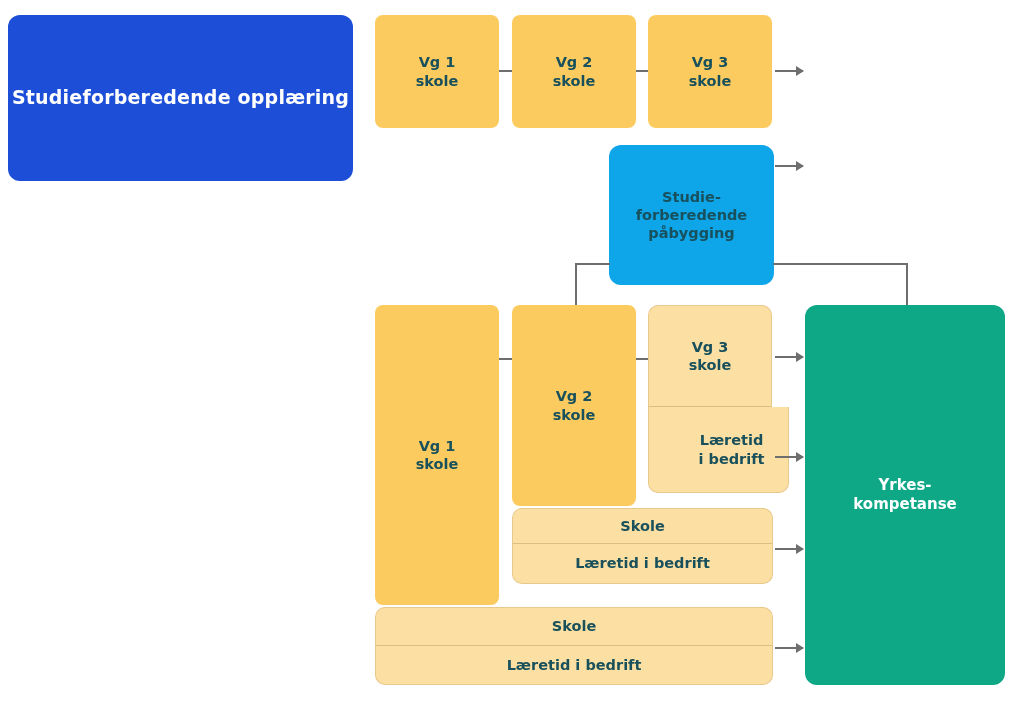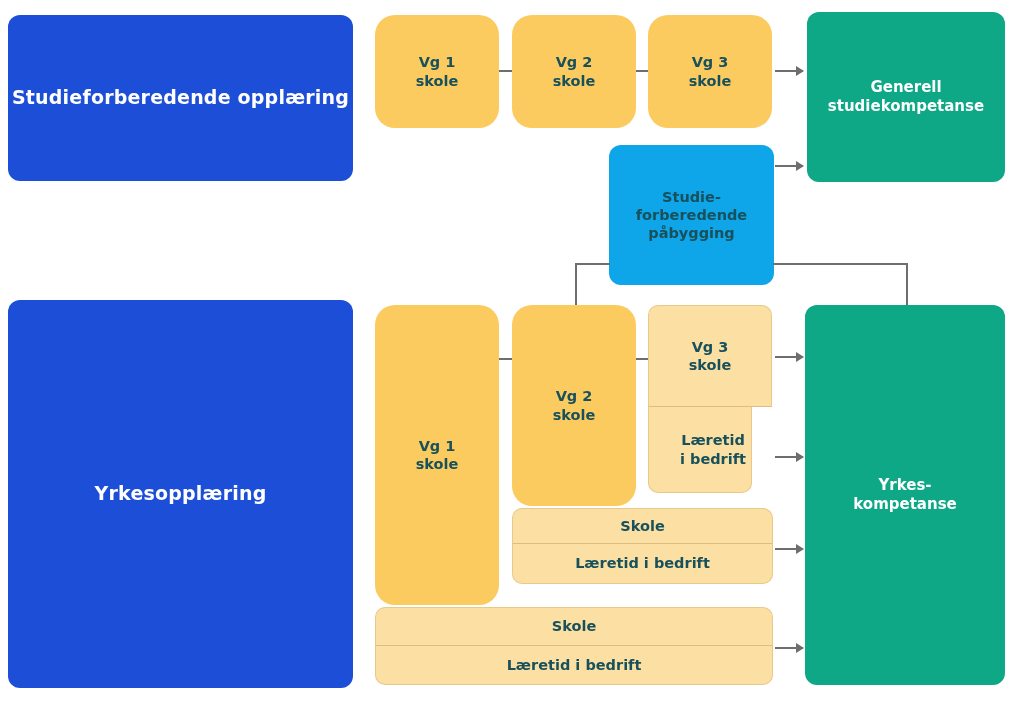--- a/index.html
+++ b/index.html
@@ -31,21 +31,21 @@
   .cat-box {
     background: #1d4ed8;
     color: #ffffff;
     border-radius: 12px;
     font-size: 19px;
     letter-spacing: 0.2px;
   }
   .yellow {
     background: #FBCB5F;
     color: #18505C;
-    border-radius: 20px;
+    border-radius: 8px;
     font-size: 14.5px;
   }
   .lightyellow {
     background: #FCDFA2;
     color: #18505C;
     border-radius: 10px;
     font-size: 14.5px;
     border: 1px solid #E8C98C;
   }
   .lightyellow-top {
@@ -119,53 +119,50 @@
   <div class="box yellow" style="left:512px; top:15px; width:124px; height:113px;">Vg 2
 skole</div>
 
   <div class="hline" style="left:636px; top:70px; width:12px;"></div>
 
   <div class="box yellow" style="left:648px; top:15px; width:124px; height:113px;">Vg 3
 skole</div>
 
   <div class="arrow" style="left:775px; top:70px; width:28px;"></div>
 
-  <div class="box green" style="left:807px; top:12px; width:198px; height:170px;">Generell
-studiekompetanse</div>
 
   <div class="box teal" style="left:609px; top:145px; width:165px; height:140px;">Studie-
 forberedende
 påbygging</div>
 
   <div class="arrow" style="left:775px; top:165px; width:28px;"></div>
 
   <div class="hline" style="left:575px; top:263px; width:35px;"></div>
   <div class="vline" style="left:575px; top:263px; height:45px;"></div>
 
   <div class="hline" style="left:773px; top:263px; width:135px;"></div>
   <div class="vline" style="left:906px; top:263px; height:45px;"></div>
 
-  <div class="box cat-box" style="left:8px; top:300px; width:345px; height:388px;">Yrkesopplæring</div>
 
   <div class="box yellow" style="left:375px; top:305px; width:124px; height:300px;">Vg 1
 skole</div>
 
   <div class="hline" style="left:499px; top:358px; width:13px;"></div>
 
   <div class="box yellow" style="left:512px; top:305px; width:124px; height:201px;">Vg 2
 skole</div>
 
   <div class="hline" style="left:636px; top:358px; width:12px;"></div>
 
   <div class="box lightyellow lightyellow-top" style="left:648px; top:305px; width:124px; height:102px;">Vg 3
 skole</div>
 
   <div class="arrow" style="left:775px; top:356px; width:28px;"></div>
 
-  <div class="box lightyellow lightyellow-bottom" style="left:648px; top:407px; width:104px; height:86px;padding-left:26px;">Læretid
+  <div class="box lightyellow lightyellow-bottom" style="left:648px; top:407px; width:141px; height:86px;padding-left:26px;">Læretid
 i bedrift</div>
 
   <div class="arrow" style="left:775px; top:456px; width:28px;"></div>
 
   <div class="box lightyellow lightyellow-top" style="left:512px; top:508px; width:261px; height:36px;">Skole</div>
 
   <div class="box lightyellow lightyellow-bottom" style="left:512px; top:544px; width:261px; height:40px;">Læretid i bedrift</div>
 
   <div class="arrow" style="left:775px; top:548px; width:28px;"></div>
 

